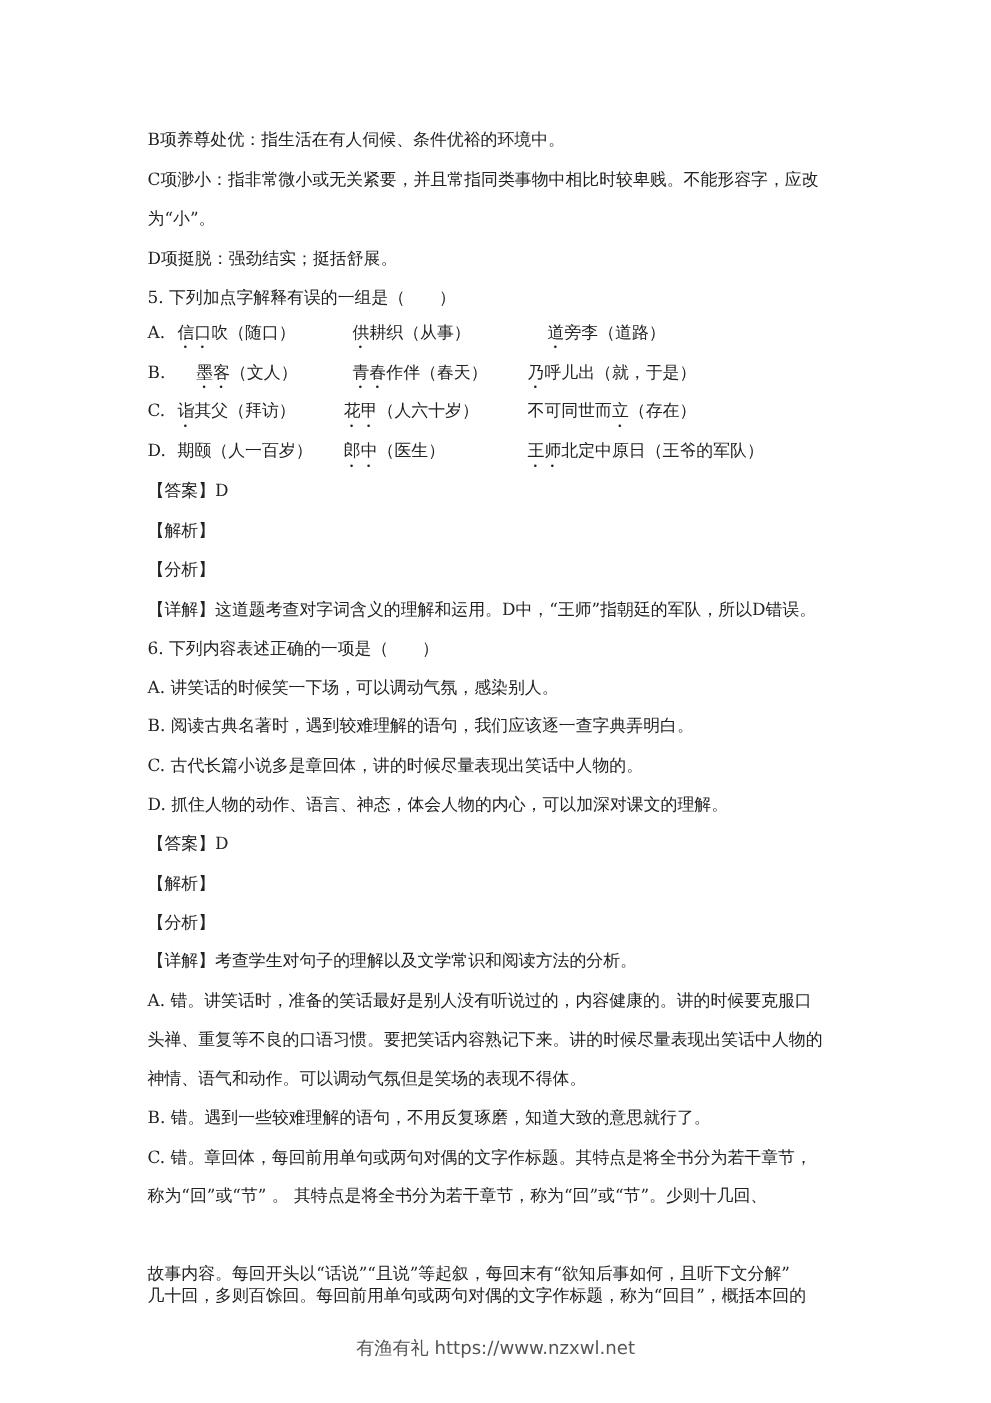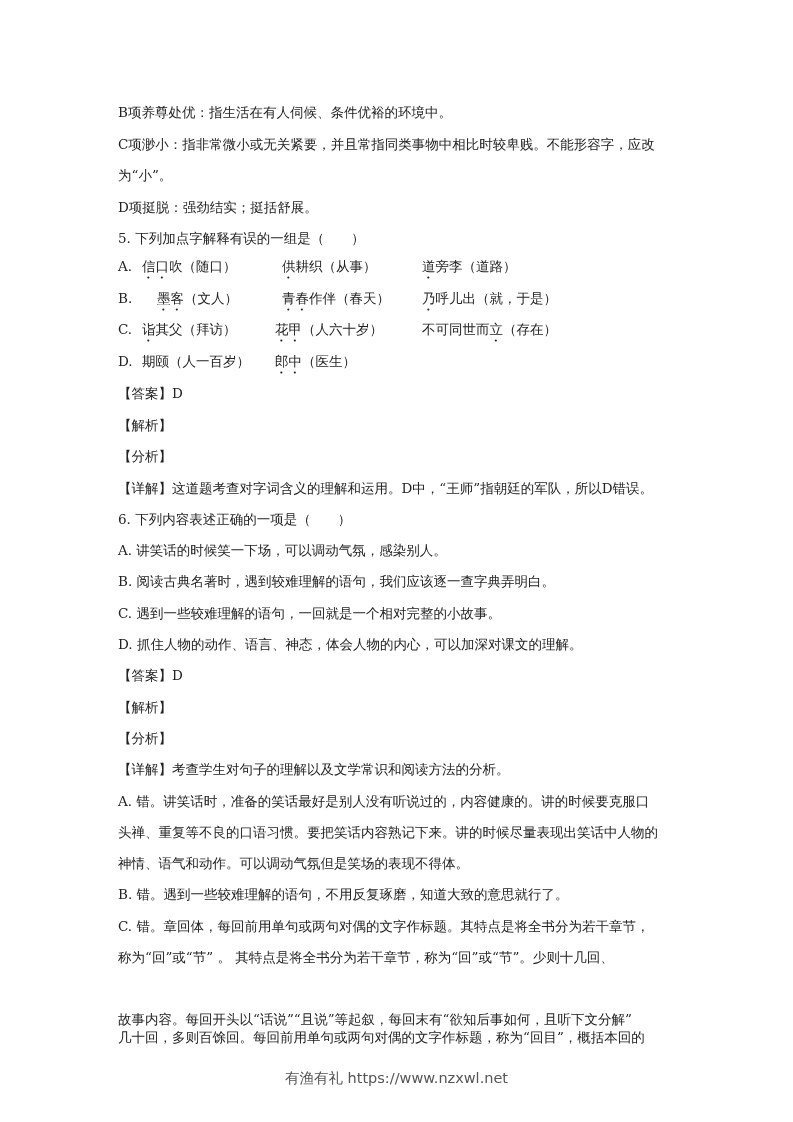--- a/index.html
+++ b/index.html
@@ -21,52 +21,53 @@
   <div class="line" style="top:135px">C项渺小：指非常微小或无关紧要，并且常指同类事物中相比时较卑贱。不能形容字，应改</div>
   <div class="line" style="top:166px">为“小”。</div>
   <div class="line" style="top:198px">D项挺脱：强劲结实；挺括舒展。</div>
 
   <div class="line" style="top:229px">5. 下列加点字解释有误的一组是（　　）</div>
 
   <div class="opts" style="top:257px; width:570px; height:20px;">
     <span class="col" style="left:0">A. </span>
     <span class="col" style="left:24px"><span class="em">信口</span><span>吹（随口）</span></span>
     <span class="col" style="left:164px"><span class="em">供</span><span>耕织（从事）</span></span>
-    <span class="col" style="left:304px"><span class="em">道</span><span>旁李（道路）</span></span>
+    <span class="col" style="left:320px"><span class="em">道</span><span>旁李（道路）</span></span>
   </div>
 
   <div class="opts" style="top:289px; width:570px; height:20px;">
     <span class="col" style="left:0">B. </span>
     <span class="col" style="left:39px"><span class="em">墨客</span><span>（文人）</span></span>
     <span class="col" style="left:164px"><span class="em">青春</span><span>作伴（春天）</span></span>
     <span class="col" style="left:304px"><span class="em">乃</span><span>呼儿出（就，于是）</span></span>
   </div>
 
   <div class="opts" style="top:320px; width:570px; height:20px;">
     <span class="col" style="left:0">C. </span>
     <span class="col" style="left:24px"><span class="em">诣</span><span>其父（拜访）</span></span>
     <span class="col" style="left:157px"><span class="em">花甲</span><span>（人六十岁）</span></span>
     <span class="col" style="left:304px"><span>不可同世而</span><span class="em">立</span><span>（存在）</span></span>
   </div>
 
   <div class="opts" style="top:352px; width:570px; height:20px;">
     <span class="col" style="left:0">D. </span>
     <span class="col" style="left:24px"><span>期颐（人一百岁）</span></span>
     <span class="col" style="left:157px"><span class="em">郎中</span><span>（医生）</span></span>
+    <span class="col" style="left:304px"><span class="em">王师</span><span>北定中原日（王爷的军队）</span></span>
   </div>
 
   <div class="line" style="top:384px">【答案】D</div>
   <div class="line" style="top:416px">【解析】</div>
   <div class="line" style="top:447px">【分析】</div>
   <div class="line" style="top:479px">【详解】这道题考查对字词含义的理解和运用。D中，“王师”指朝廷的军队，所以D错误。</div>
 
   <div class="line" style="top:510px">6. 下列内容表述正确的一项是（　　）</div>
   <div class="line" style="top:541px">A. 讲笑话的时候笑一下场，可以调动气氛，感染别人。</div>
   <div class="line" style="top:572px">B. 阅读古典名著时，遇到较难理解的语句，我们应该逐一查字典弄明白。</div>
-  <div class="line" style="top:604px">C. 遇到一些较难理解的语句，一回就是一个相对完整的小故事。</div>
+  <div class="line" style="top:604px">C. 古代长篇小说多是章回体，讲的时候尽量表现出笑话中人物的。</div>
   <div class="line" style="top:635px">D. 抓住人物的动作、语言、神态，体会人物的内心，可以加深对课文的理解。</div>
 
   <div class="line" style="top:666px">【答案】D</div>
   <div class="line" style="top:698px">【解析】</div>
   <div class="line" style="top:729px">【分析】</div>
   <div class="line" style="top:760px">【详解】考查学生对句子的理解以及文学常识和阅读方法的分析。</div>
 
   <div class="line" style="top:792px">A. 错。讲笑话时，准备的笑话最好是别人没有听说过的，内容健康的。讲的时候要克服口</div>
   <div class="line" style="top:823px">头禅、重复等不良的口语习惯。要把笑话内容熟记下来。讲的时候尽量表现出笑话中人物的</div>
   <div class="line" style="top:854px">神情、语气和动作。可以调动气氛但是笑场的表现不得体。</div>

